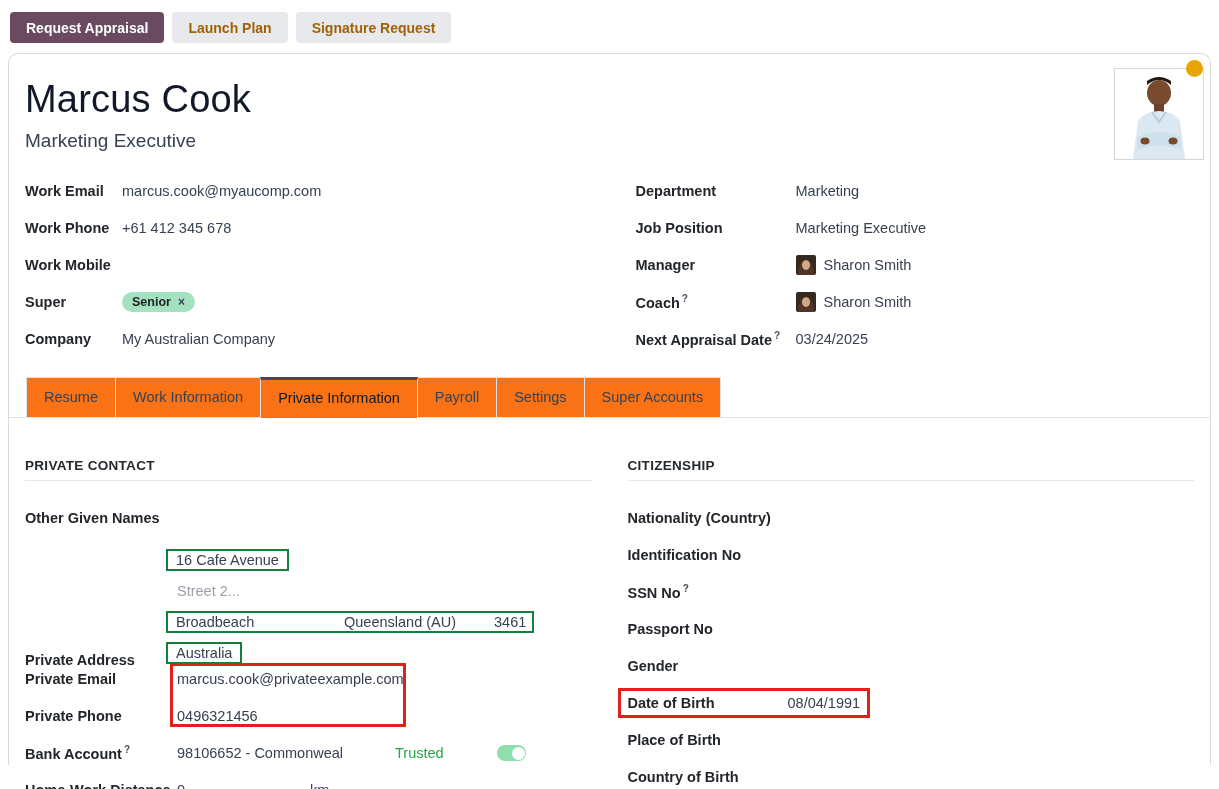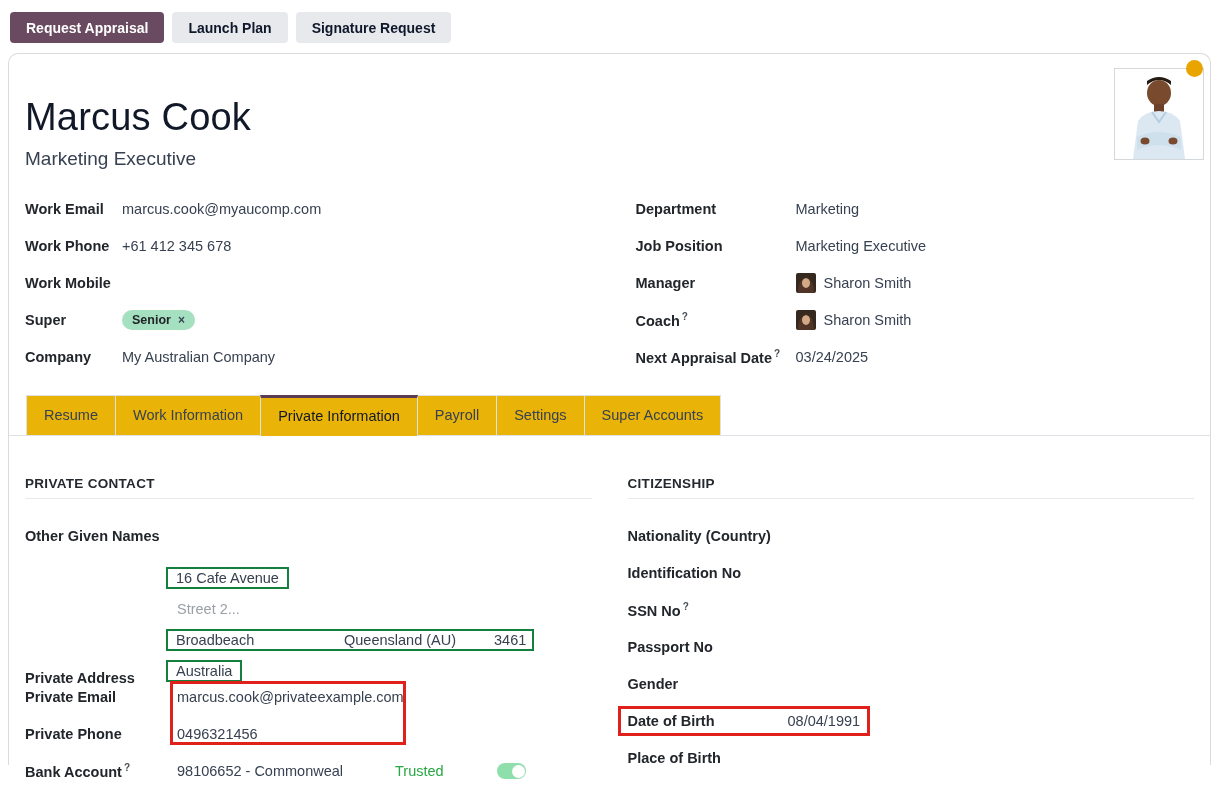--- a/index.html
+++ b/index.html
@@ -4,25 +4,25 @@
 <style>
   * { margin:0; padding:0; box-sizing:border-box; }
   html,body { width:1219px; height:789px; overflow:hidden; background:#fff;
     font-family:"Liberation Sans", sans-serif; color:#374151; font-size:14.5px; }
 
   
   .topbar { height:53px; padding:12px 0 0 10px; display:flex; gap:8px; background:#fff; }
   .btn { height:31px; padding:0 16px; border:none; border-radius:4px; font-size:14px;
     font-weight:700; font-family:"Liberation Sans", sans-serif; cursor:pointer; }
   .btn-primary { background:#694a60; color:#fff; }
-  .btn-secondary { background:#e7e9ed; color:#0f172a; }
+  .btn-secondary { background:#e7e9ed; color:#a16207; }
 
   
   .sheet { margin:0 8px; height:712px; background:#fff; border:1px solid #d9dbde;
-    border-bottom:none; border-radius:10px 10px 0 0; padding:32px 16px 0 16px; position:relative; }
+    border-bottom:none; border-radius:10px 10px 0 0; padding:14px 16px 0 16px; position:relative; }
 
   
   .photo-box { position:absolute; top:14px; right:6px; width:90px; height:92px;
     border:1px solid #d5d8db; background:#fff; }
   .presence-dot { position:absolute; top:-9px; right:0px; width:17px; height:17px;
     border-radius:50%; background:#e9a400; }
 
   
   .emp-name { font-size:38px; line-height:46px; font-weight:500; color:#111827; margin-top:8px; letter-spacing:.2px; }
   .emp-job { font-size:19px; line-height:22px; color:#374151; margin-top:8px; }
@@ -38,21 +38,21 @@
   .tag-pill { display:inline-flex; align-items:center; gap:7px; background:#a5e1c0;
     color:#212529; border-radius:11px; padding:3px 10px; font-size:12.5px; font-weight:700; }
   .tag-x { font-weight:700; cursor:pointer; font-size:12px; color:#374151; }
 
   .m2o { display:flex; align-items:center; gap:8px; }
   .mini-avatar { width:20px; height:20px; border-radius:2px; overflow:hidden; flex:0 0 20px; }
 
   
   .tabs { display:flex; margin:12px -16px 0 -16px; padding:0 0 0 17px;
     border-bottom:1px solid #dee2e6; }
-  .tab { padding:0 17px; line-height:39px; font-size:14.5px; color:#374151; background:#eab308;
+  .tab { padding:0 17px; line-height:39px; font-size:14.5px; color:#374151; background:#f97316;
     border:1px solid #dee2e6; border-bottom:none; cursor:pointer; white-space:nowrap; }
   .tab + .tab { margin-left:-1px; }
   .tab.active { border-top:3px solid #5c3c52; line-height:37px; font-weight:500; color:#111827;
     margin-bottom:-1px; position:relative; z-index:2; }
 
   
   .notebook { padding-top:40px; display:grid; grid-template-columns:1fr 1fr; column-gap:36px; }
   .group-title { font-size:13.5px; font-weight:700; color:#24292e; letter-spacing:.3px; }
   .group-hr { border:none; border-top:1px solid #e7e9ec; margin-top:7px; margin-bottom:26px; }
 

